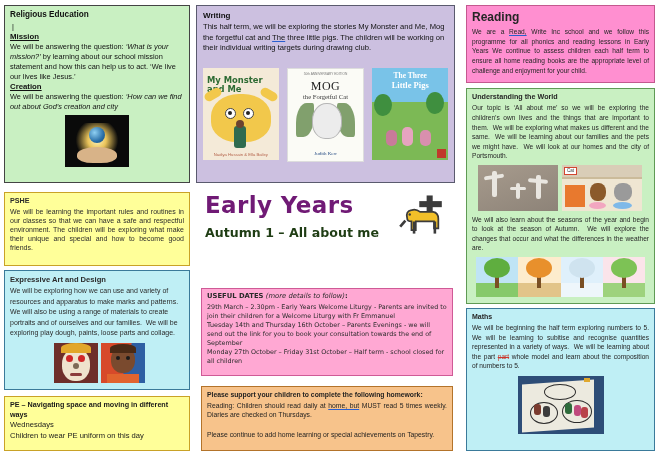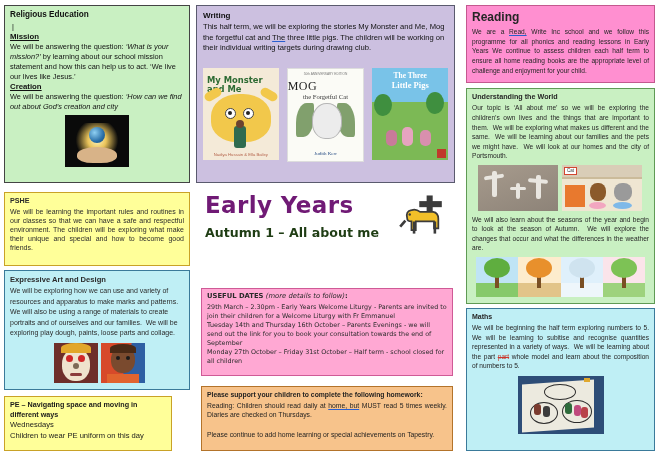--- a/index.html
+++ b/index.html
@@ -65,21 +65,21 @@
     background: #bfeff5;
     border: 1px solid #3a7a9a;
     padding: 3px 5px;
     font-size: 7px;
     line-height: 1.5;
     color: #2b2b2b;
   }
   #ead-panel .hd { font-size: 7.6px; }
 
   #pe-panel {
-    left: 4px; top: 396px; width: 168px; height: 55px;
+    left: 4px; top: 396px; width: 186px; height: 55px;
     background: #ffff99;
     border: 1px solid #c9a227;
     padding: 3px 5px;
     font-size: 7.6px;
     line-height: 1.35;
     color: #1a1a1a;
   }
   #pe-panel .hd { font-size: 7.2px; }
 
   
@@ -109,21 +109,21 @@
   .bk1 .mk-r { position:absolute; right:1px; top:22px; width:18px; height:9px; background:#f2c84b; border-radius:8px; transform: rotate(30deg); }
   .bk1 .eye { position:absolute; top:40px; width:9px; height:9px; background:#fff; border:1px solid #444; border-radius:50%; }
   .bk1 .eye.l { left:22px; } .bk1 .eye.r { left:40px; }
   .bk1 .pup { position:absolute; top:43px; width:4px; height:4px; background:#222; border-radius:50%; }
   .bk1 .pup.l { left:25px; } .bk1 .pup.r { left:43px; }
   .bk1 .kid { position:absolute; left:31px; top:58px; width:12px; height:22px; background:#2f6b4f; border-radius:3px; }
   .bk1 .kidh { position:absolute; left:33px; top:52px; width:8px; height:8px; background:#6b4330; border-radius:50%; }
   .bk1 .bk-auth { position:absolute; bottom:3px; left:0; right:0; text-align:center; font-size:4.2px; color:#b4624a; }
 
   .bk2 { background: #fbfbf6; border:1px solid #ddd; }
-  .bk2 .t1 { position:absolute; top:10px; left:0; right:0; text-align:left; font-family:"Liberation Serif", serif; font-size:12px; color:#1e1e1e; letter-spacing:0.5px; }
+  .bk2 .t1 { position:absolute; top:10px; left:0; right:0; text-align:center; font-family:"Liberation Serif", serif; font-size:12px; color:#1e1e1e; letter-spacing:0.5px; }
   .bk2 .t2 { position:absolute; top:24px; left:0; right:0; text-align:center; font-family:"Liberation Serif", serif; font-size:6.6px; color:#3a3a3a; }
   .bk2 .top { position:absolute; top:3px; left:0; right:0; text-align:center; font-size:3.2px; color:#777; }
   .bk2 .cat { position:absolute; left:24px; top:34px; width:28px; height:34px; background:#ececec; border:1px solid #b6b6b6; border-radius:48% 48% 44% 44%; }
   .bk2 .leaf-l { position:absolute; left:8px; top:34px; width:18px; height:34px; background:#6b8f55; border-radius:60% 10% 60% 10%; opacity:.85;}
   .bk2 .leaf-r { position:absolute; right:8px; top:34px; width:18px; height:34px; background:#6b8f55; border-radius:10% 60% 10% 60%; opacity:.85;}
   .bk2 .auth { position:absolute; bottom:5px; left:0; right:0; text-align:center; font-family:"Liberation Serif", serif; font-size:5px; color:#2a4f86; }
 
   .bk3 { background: #8fc861; }
   .bk3 .sky { position:absolute; left:0; right:0; top:0; height:34px; background:#79c3e8; }
   .bk3 .t1 { position:absolute; top:3px; left:0; right:0; text-align:center; font-size:7.5px; font-weight:bold; color:#fff; font-family:"Liberation Serif", serif; }

